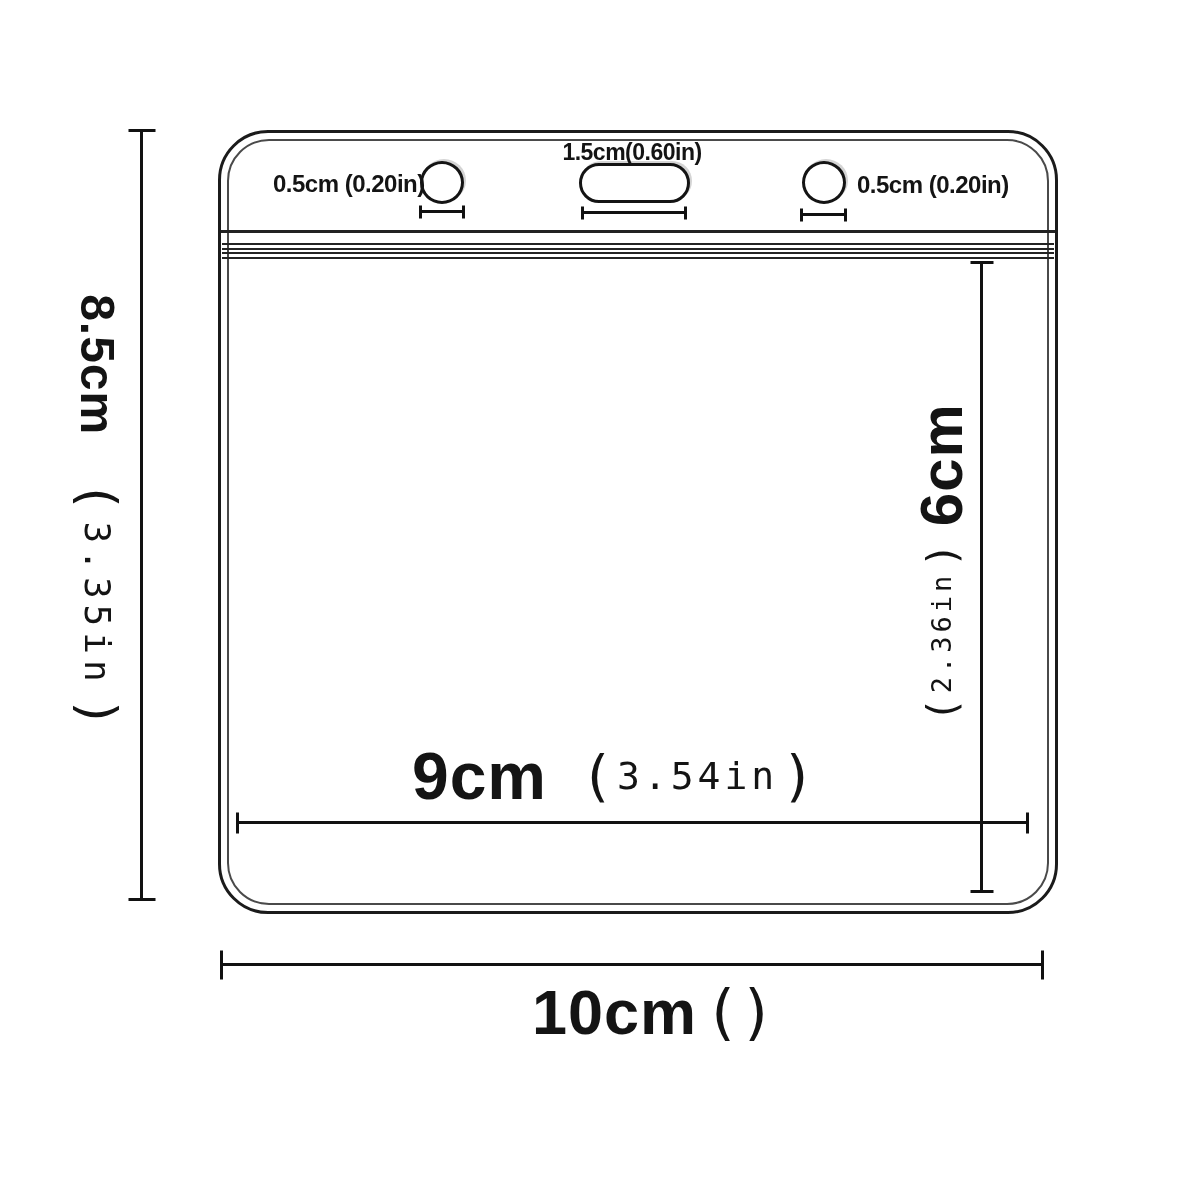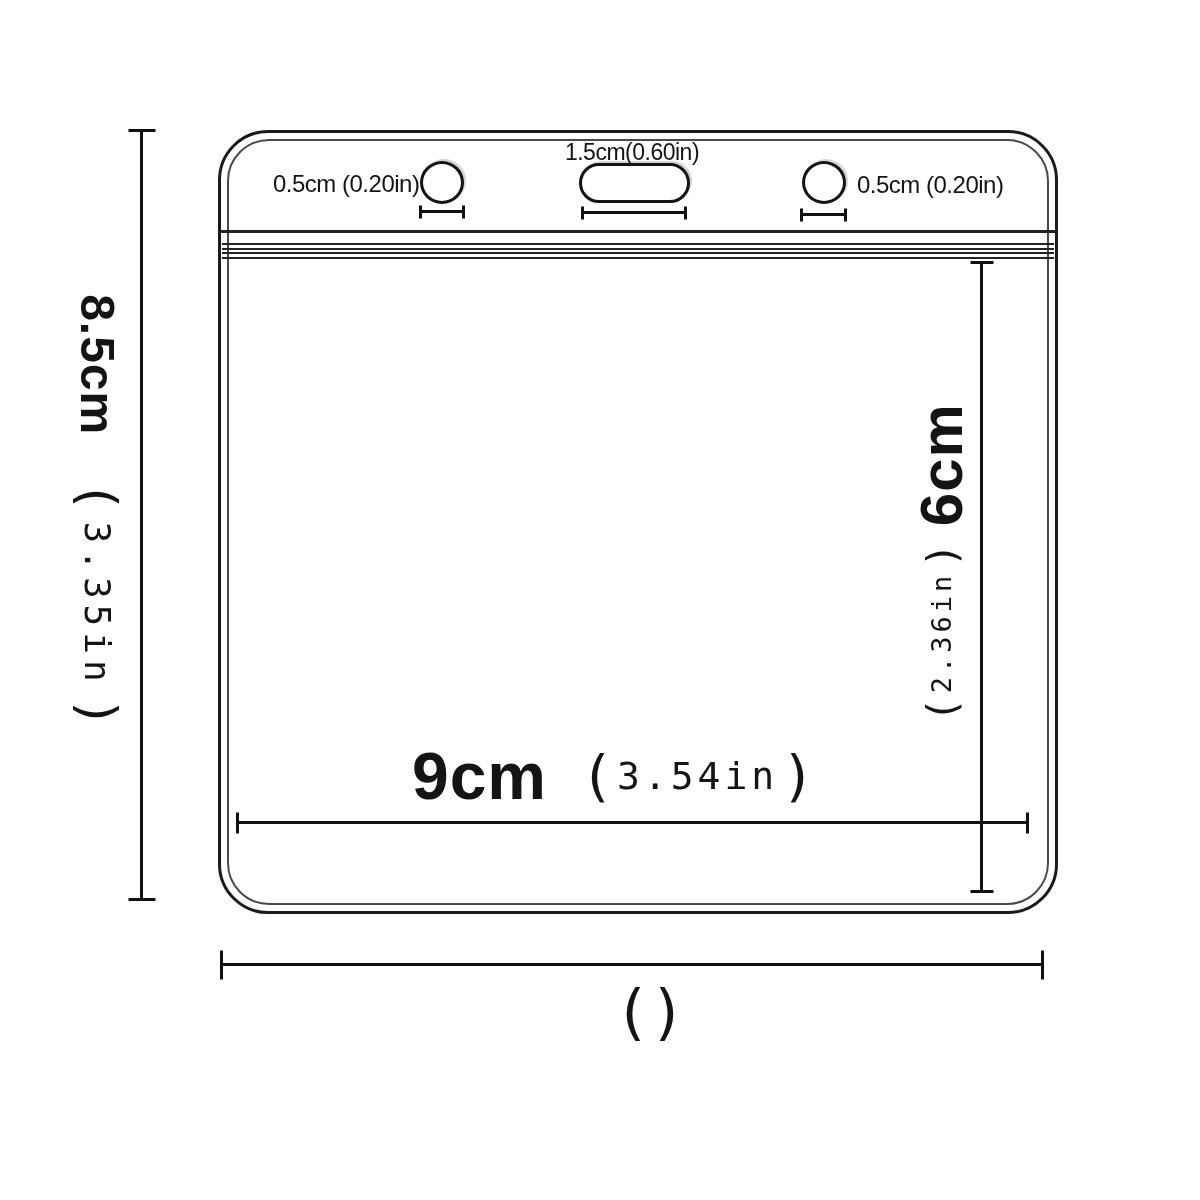--- a/index.html
+++ b/index.html
@@ -110,21 +110,21 @@
   .label-width {
     left:650px; top:1012px;
     transform:translate(-50%,-50%);
     gap:14px;
   }
   .label-width .cmv { font-size:63px; }
   .label-width .iv  { font-size:42px; letter-spacing:4px; }
   .label-width .p   { font-size:60px; }
   .label-width .pg  { gap:10px; }
 
-  .label-small { font-size:24px; font-weight:normal; letter-spacing:-0.5px; }
+  .label-small { font-size:24px; font-weight:bold; letter-spacing:-0.5px; }
   .label-hole-left  { left:273px; top:170px; }
   .label-hole-right { left:857px; top:171px; }
   .label-slot { left:632px; top:139px; transform:translateX(-50%); font-size:23px; }
 </style>
 </head>
 <body>
 
 <div class="card">
   <div class="header-divider"></div>
   <div class="zipper">
@@ -168,20 +168,21 @@
 <div class="lbl dim-label label-inner-width">
   <span class="cmv">9cm</span>
   <span class="pg">
     <span class="p">(</span>
     <span class="iv">3.54in</span>
     <span class="p">)</span>
   </span>
 </div>
 
 <div class="lbl dim-label label-width">
+  <span class="cmv">10cm</span>
   <span class="pg">
     <span class="p">(</span>
     <span class="p">)</span>
   </span>
 </div>
 
 <div class="lbl label-small label-hole-left">0.5cm (0.20in)</div>
 <div class="lbl label-small label-slot">1.5cm(0.60in)</div>
 <div class="lbl label-small label-hole-right">0.5cm (0.20in)</div>
 

